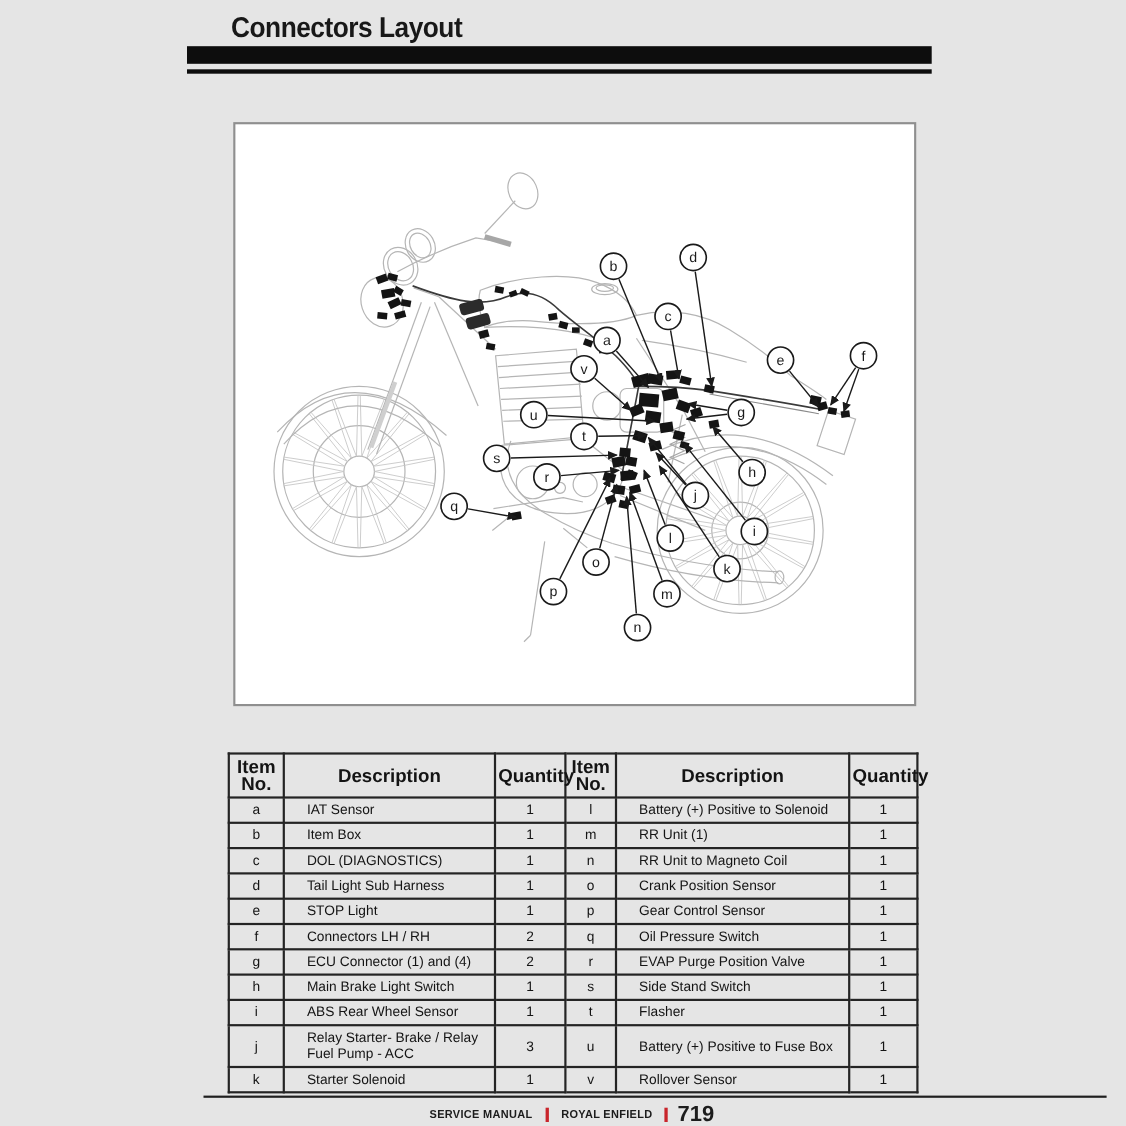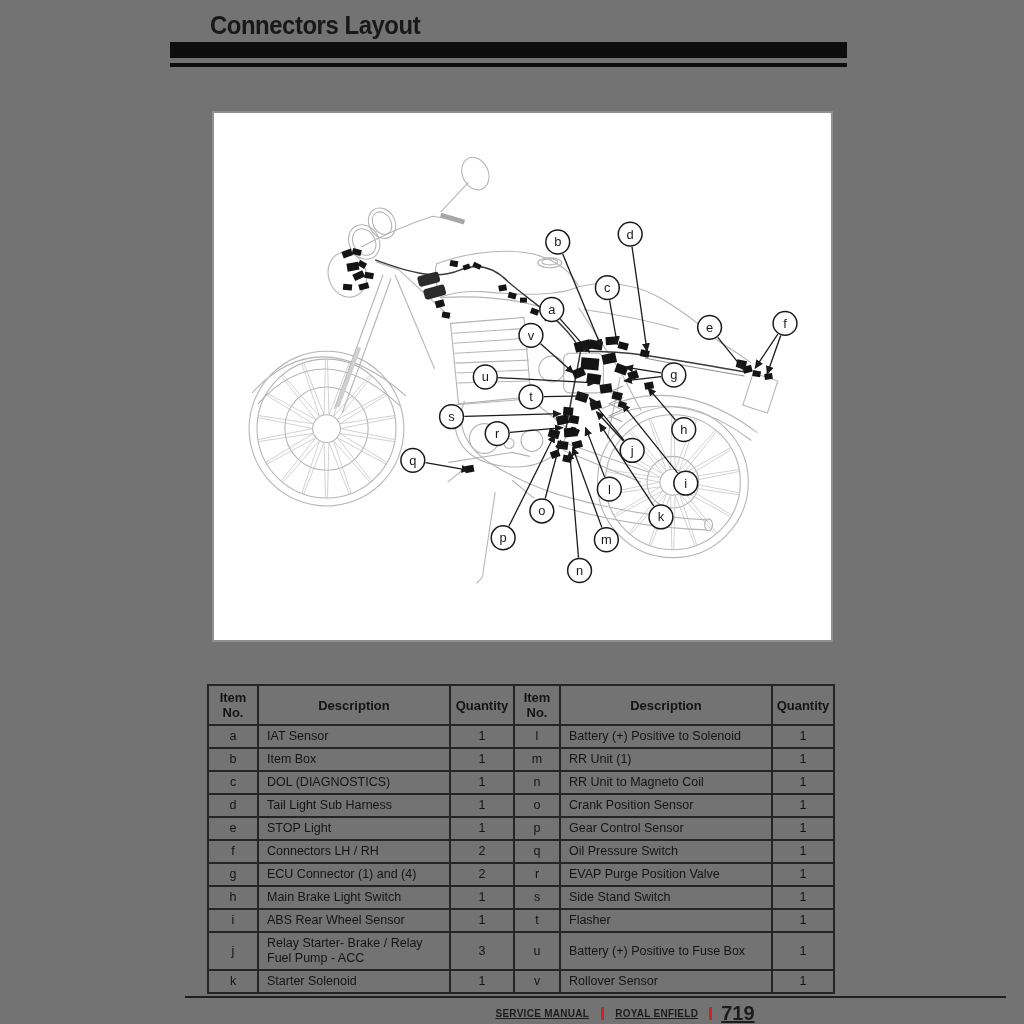--- a/index.html
+++ b/index.html
@@ -1,44 +1,44 @@
 <!DOCTYPE html>
 <html><head>
 <meta charset="utf-8">
 <style>
   html,body{margin:0;padding:0;background:#ffffff;}
-  .page{position:relative;width:1024px;height:1024px;background:#737373;overflow:hidden;
+  .page{position:relative;width:1024px;height:1024px;background:#e5e5e5;overflow:hidden;
         font-family:"Liberation Sans",sans-serif;color:#111;}
 
   
   .title{position:absolute;left:210px;top:10px;font-size:26px;font-weight:bold;
          letter-spacing:-0.5px;transform:scaleX(0.92);transform-origin:left center;
          color:#181818;white-space:nowrap;}
   .bar-thick{position:absolute;left:170px;top:42px;width:677px;height:16px;background:#0d0d0d;}
   .bar-thin{position:absolute;left:170px;top:63px;width:677px;height:4px;background:#0d0d0d;}
 
   
   .diagram-frame{position:absolute;left:212px;top:111px;width:621px;height:531px;
                  border:2px solid #8f8f8f;background:#ffffff;box-sizing:border-box;}
   .diagram-frame svg{display:block;width:100%;height:100%;}
 
   
   table.connectors{position:absolute;left:207px;top:684px;width:627px;
                    border-collapse:collapse;table-layout:fixed;
                    font-size:12.5px;color:#141414;}
   table.connectors th,table.connectors td{border:2px solid #242424;padding:3px 5px;
                    line-height:15px;text-align:center;vertical-align:middle;}
-  table.connectors th{font-size:13px;font-weight:bold;padding:4px 2px;}
-  table.connectors td.desc{text-align:left;padding-left:8px;}
+  table.connectors th{font-size:17px;font-weight:bold;padding:4px 2px;}
+  table.connectors td.desc{text-align:left;padding-left:20px;}
 
   
   .footer-line{position:absolute;left:185px;top:996px;width:821px;height:2px;background:#1f1f1f;}
-  .footer-text{position:absolute;left:408px;top:1002px;width:432px;height:22px;
-               display:flex;align-items:center;justify-content:center;
-               font-size:10.5px;font-weight:bold;letter-spacing:0.3px;color:#1c1c1c;text-decoration:underline;}
+  .footer-text{position:absolute;left:388px;top:1002px;width:432px;height:22px;
+               display:flex;align-items:center;justify-content:flex-start;
+               font-size:10.5px;font-weight:bold;letter-spacing:0.3px;color:#1c1c1c;}
   .footer-text .label{transform:scaleX(0.95);}
   .red-sep{display:inline-block;width:3px;height:13px;background:#c9252b;margin:0 9px;}
   .pageno{font-size:20px;font-weight:bold;letter-spacing:0;}
 </style>
 </head>
 <body>
 
 <div class="page">
 
   <div class="title">Connectors Layout</div>

